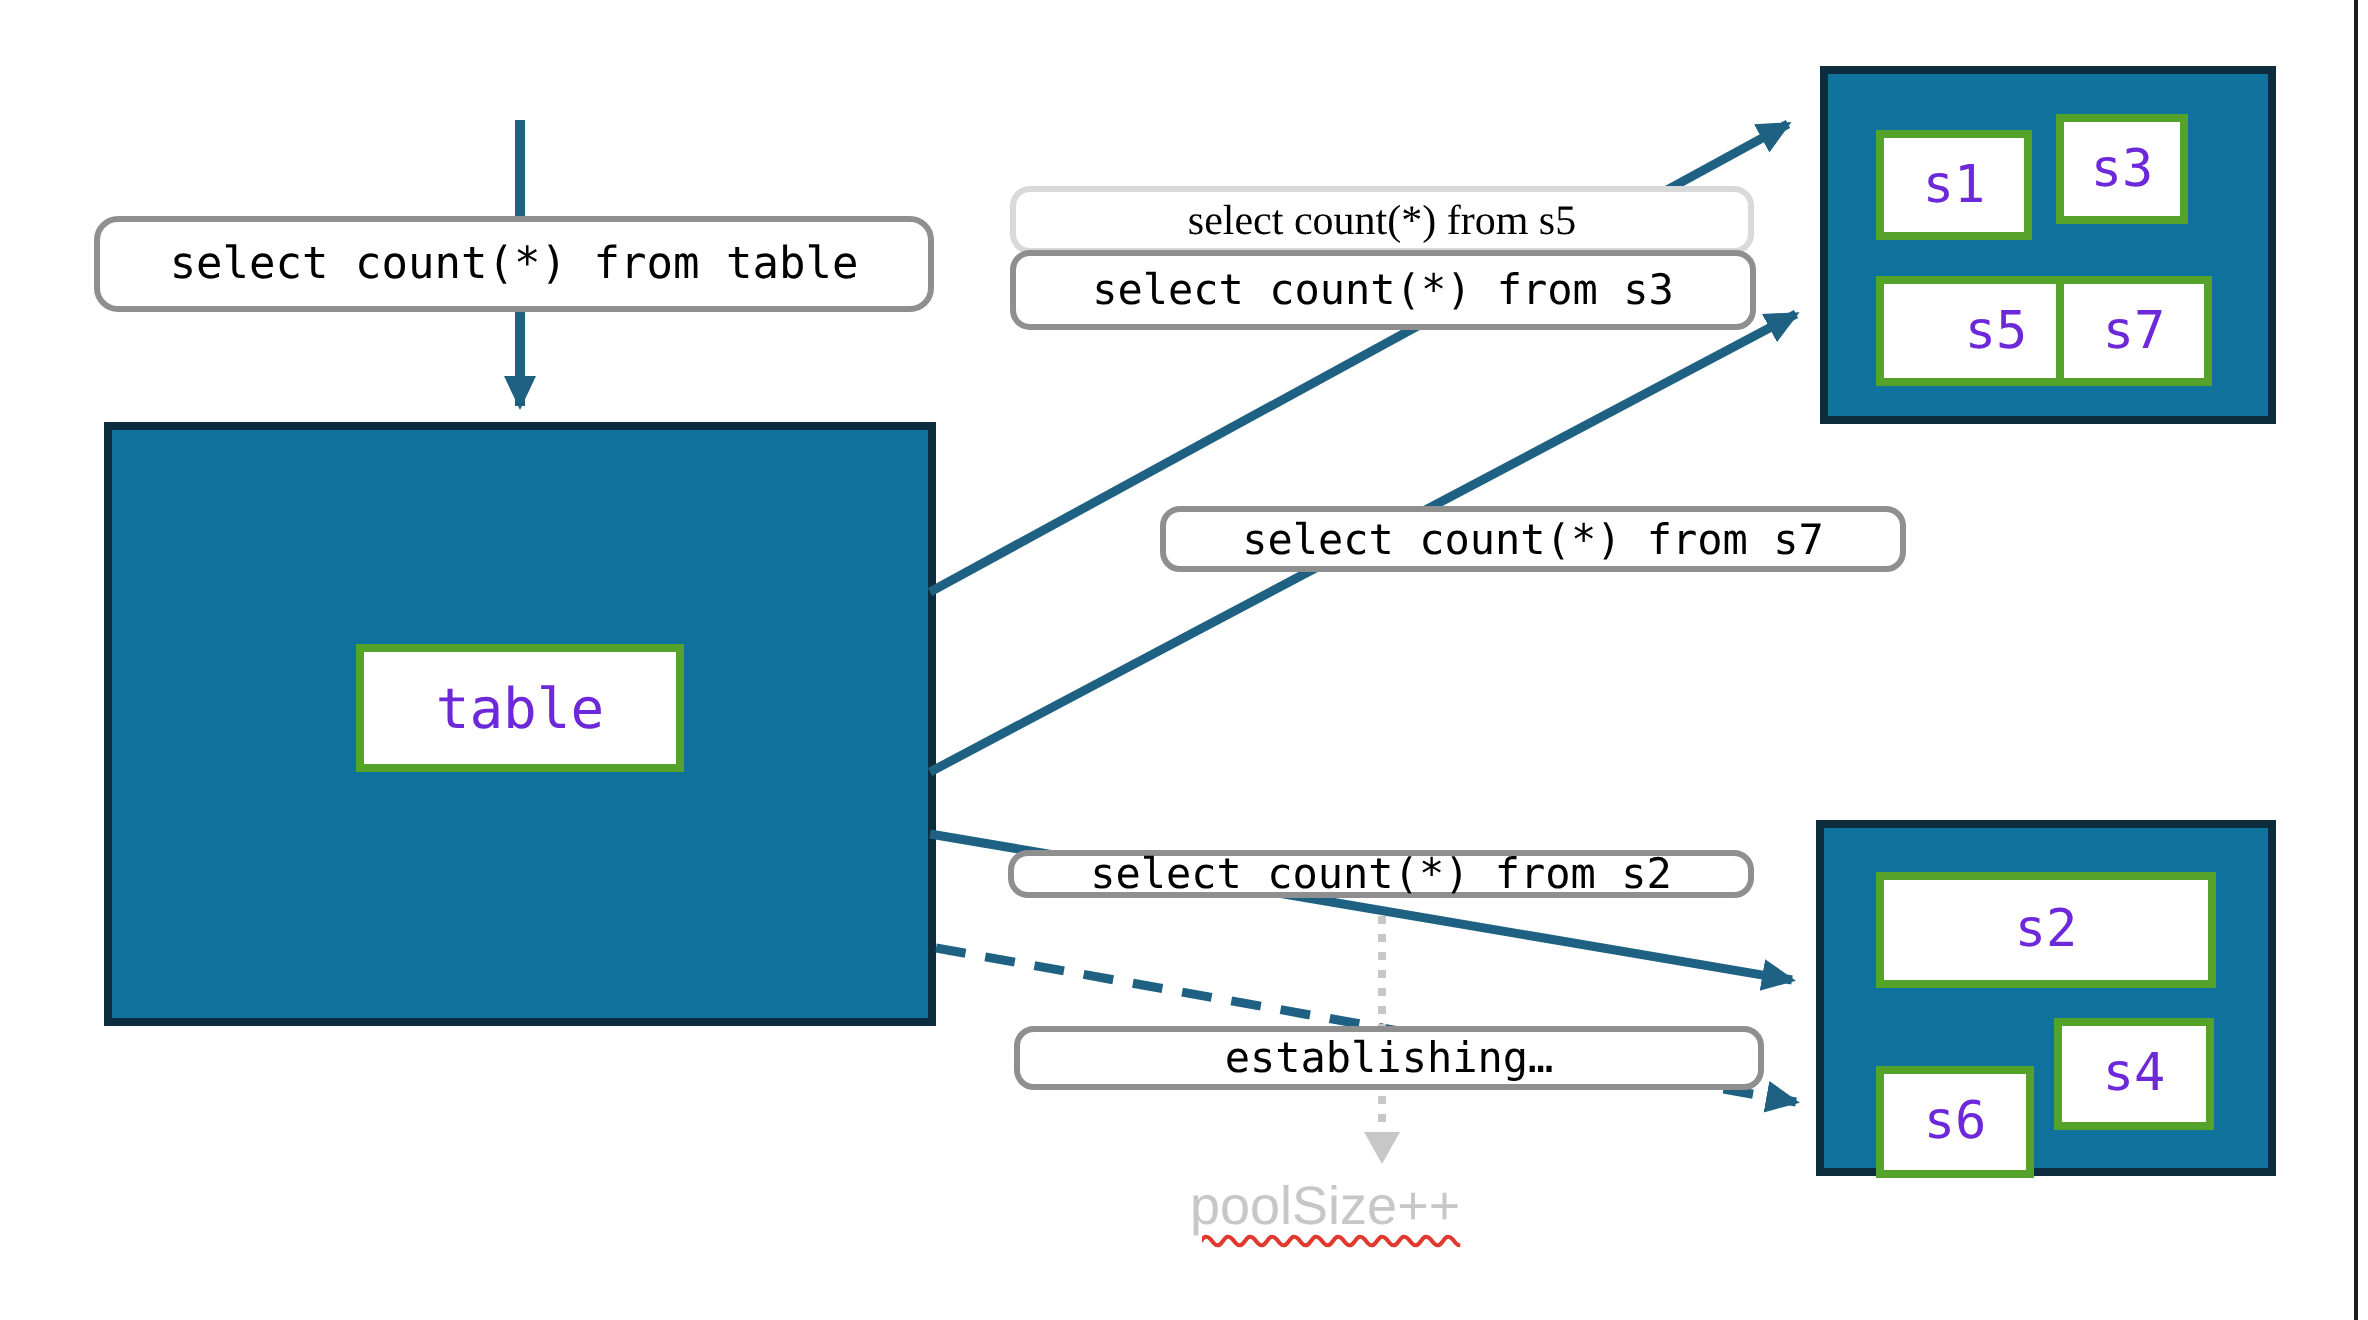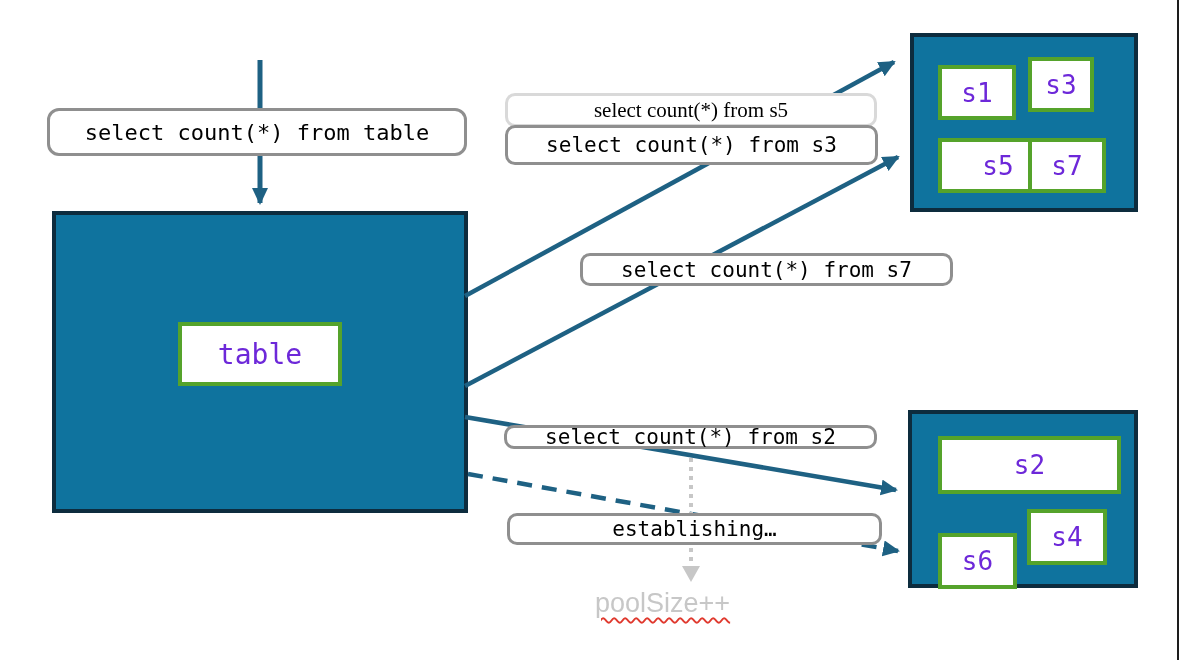--- a/index.html
+++ b/index.html
@@ -72,21 +72,21 @@
     </div>
     <div class="shard" style="left:24px;top:101px;width:100px;height:55px;padding-left:20px;">
       <span>s5</span>
     </div>
     <div class="shard" style="left:114px;top:101px;width:78px;height:55px;">
       <span>s7</span>
     </div>
   </div>
 
   <div class="node" style="left:908px;top:410px;width:230px;height:178px;">
-    <div class="shard" style="left:26px;top:22px;width:183px;height:58px;">
+    <div class="shard" style="left:26px;top:22px;width:170px;height:58px;">
       <span>s2</span>
     </div>
     <div class="shard" style="left:26px;top:95px;width:79px;height:56px;margin-top:24px;">
       <span>s6</span>
     </div>
     <div class="shard" style="left:115px;top:95px;width:80px;height:56px;">
       <span>s4</span>
     </div>
   </div>
 

